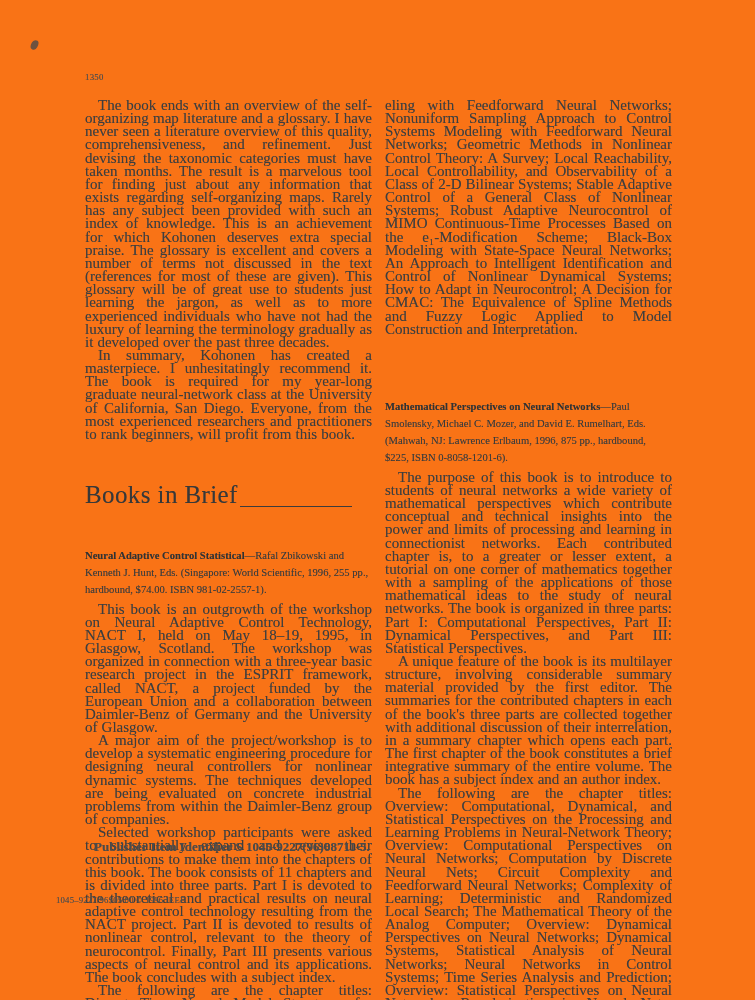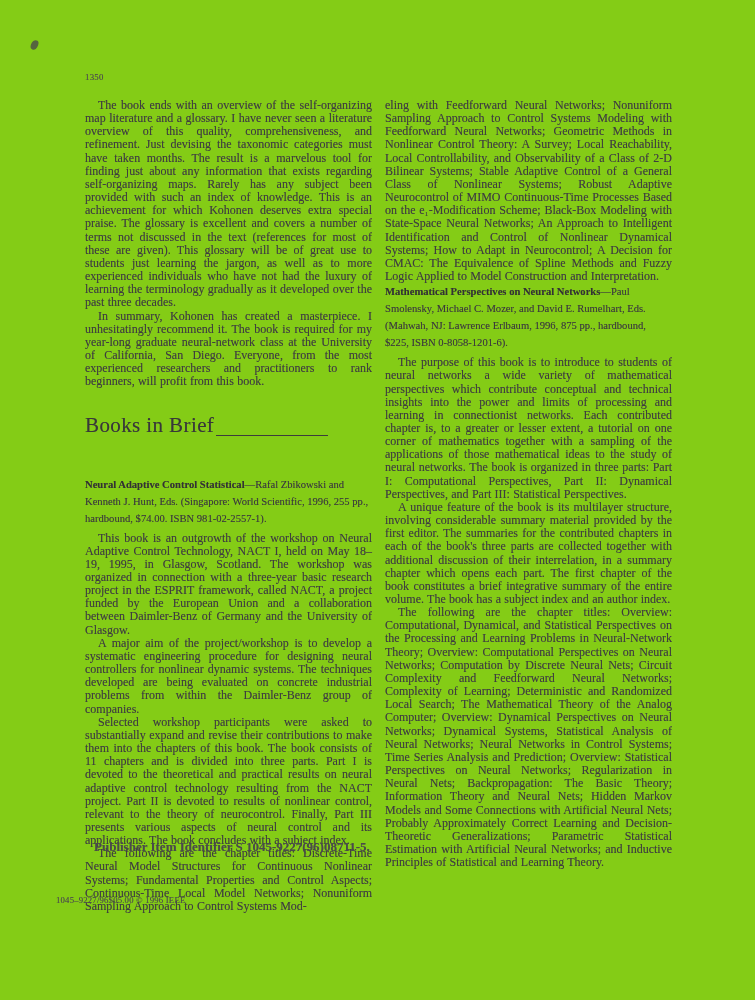--- a/index.html
+++ b/index.html
@@ -1,63 +1,63 @@
 <!DOCTYPE html>
 <html><head>
 <meta charset="utf-8">
 <style>
   html,body { margin:0; padding:0; background:#e9e9e7; }
   .page {
     position:relative;
     width:755px; height:1000px;
     margin:0 auto;
-    background:#84cc16;
+    background:#f97316;
     font-family:"Liberation Serif", serif;
     color:#3e3e3e;
     overflow:hidden;
     text-shadow:0 0 0.5px rgba(80,80,80,0.55);
   }
   .speck {
     position:absolute; left:31px; top:40px;
     width:7px; height:10px; background:#4a4a4a;
     border-radius:60% 40% 55% 45%;
     transform:rotate(18deg); opacity:.8;
   }
   .content { position:absolute; left:85px; top:72px; width:587px; }
   .header {
     display:flex; justify-content:space-between; align-items:baseline;
     font-size:8.8px; letter-spacing:0.25px; color:#4c4c4c;
     margin-bottom:17px;
   }
   .columns { display:flex; gap:13px; }
   .col { width:287px; }
   p.body {
-    font-size:12px; line-height:13.15px;
+    font-size:15px; line-height:13.15px;
     text-align:justify; margin:0;
     word-spacing:0.3px;
   }
   p.ind { text-indent:13px; }
   h1.section-heading {
     display:flex; align-items:flex-end;
-    font-size:21px; font-weight:normal; letter-spacing:0.4px;
+    font-size:25px; font-weight:normal; letter-spacing:0.4px;
     color:#383838;
-    margin:26px 0 38px 0; line-height:1.1;
+    margin:40px 0 38px 0; line-height:1.1;
   }
   .rule {
     display:inline-block; flex:0 0 auto;
     width:112px; border-bottom:1.5px solid #3c3c3c;
     margin:0 0 2px 2px;
   }
   p.book-title {
     font-size:10.6px; line-height:17px;
     text-align:left; margin:0 0 5px 0;
     color:#3a3a3a;
   }
   p.book-title b { font-weight:bold; color:#323232; }
-  p.gap-above { }
+  p.gap-above { margin-top:62px; }
   .footnote {
     position:absolute; left:85px; top:839px; width:287px;
     font-size:13px; color:#4a4a4a; text-indent:9px;font-weight:bold;
   }
   .footer {
     position:absolute; left:0; width:755px; top:895px;
     font-size:8.7px; color:#4c4c4c;
     padding-left:56px; box-sizing:border-box; letter-spacing:0.2px;
   }
 </style>

